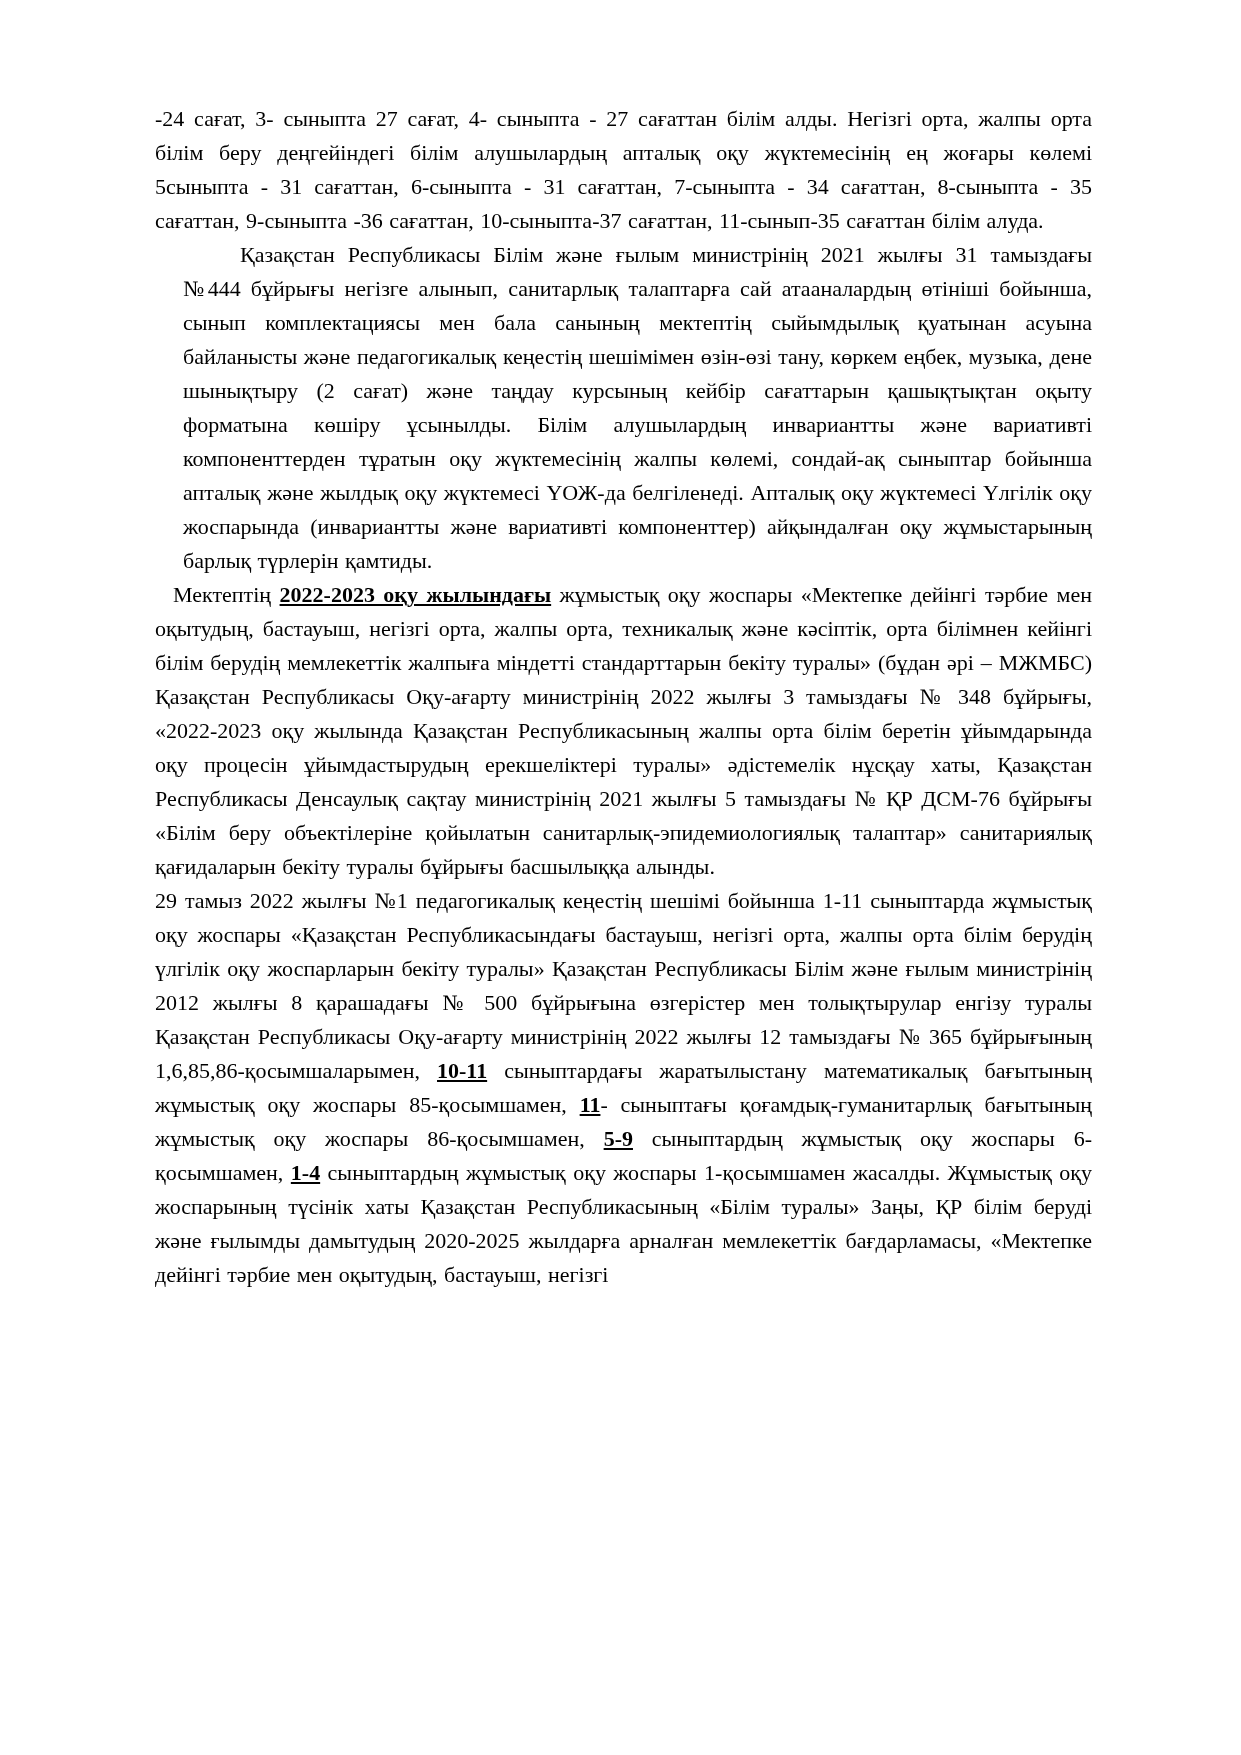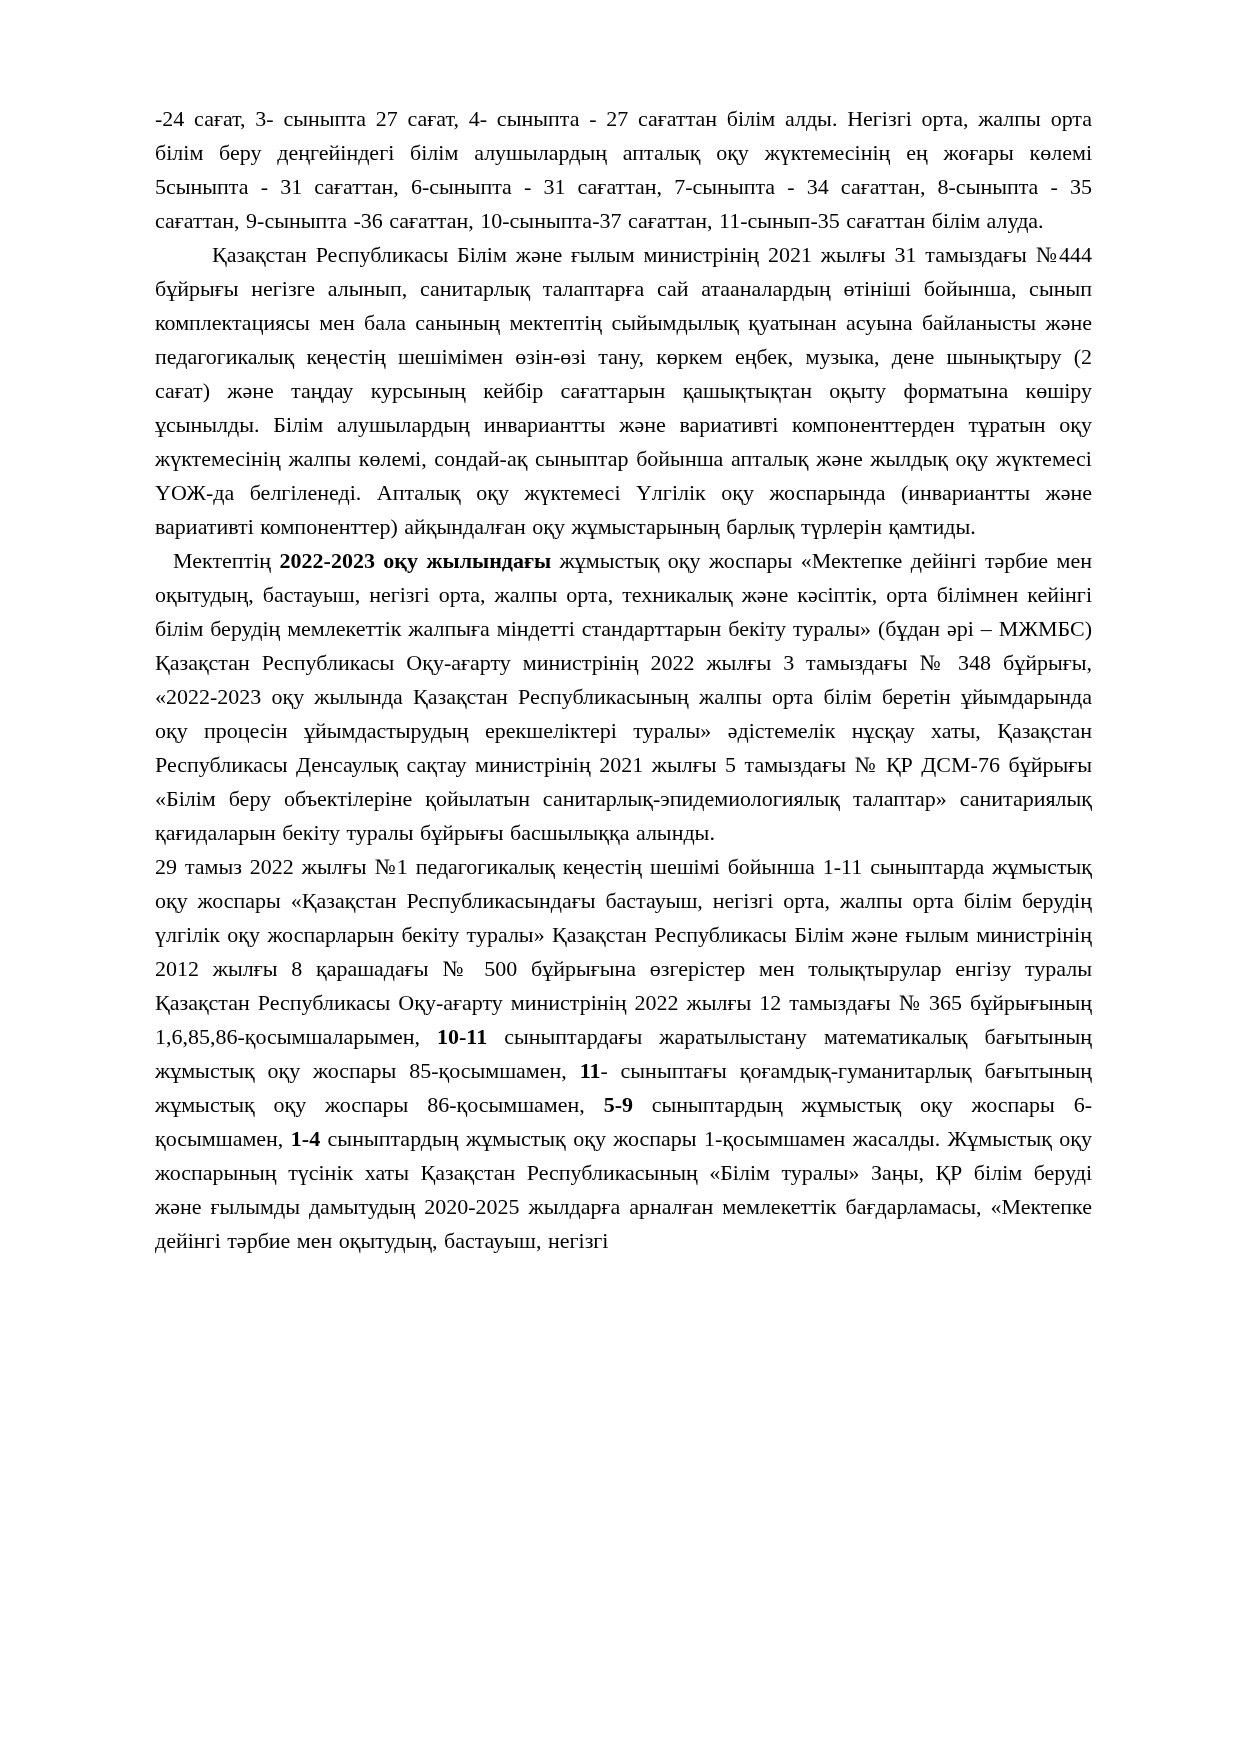--- a/index.html
+++ b/index.html
@@ -22,23 +22,23 @@
     background: #ffffff;
   }
   .para {
     margin: 0;
     padding: 0;
     font-size: 22px;
     line-height: 34px;
     text-align: justify;
     word-spacing: 1px;
   }
-  .indent-lg { text-indent: 57px; }
+  .indent-lg { text-indent: 57px; margin-left: 28px; }
   .indent-sm { text-indent: 18px; }
-  .b { font-weight: bold; }
+  .b { font-weight: bold; text-decoration: underline; }
 </style>
 </head>
 <body>
 
 <main class="page">
 
   <p class="para"><span>-24 сағат, 3- сыныпта 27 сағат, 4- сыныпта - 27 сағаттан білім алды. Негізгі орта, жалпы орта білім беру деңгейіндегі білім алушылардың апталық оқу жүктемесінің ең жоғары көлемі 5сыныпта - 31 сағаттан, 6-сыныпта - 31 сағаттан, 7-сыныпта - 34 сағаттан, 8-сыныпта - 35 сағаттан, 9-сыныпта -36 сағаттан, 10-сыныпта-37 сағаттан, 11-сынып-35 сағаттан  білім алуда.</span></p>
 
   <p class="para indent-lg"><span>Қазақстан Республикасы Білім және ғылым министрінің 2021 жылғы 31 тамыздағы №444 бұйрығы негізге алынып, санитарлық талаптарға сай атааналардың өтініші бойынша, сынып комплектациясы мен бала санының мектептің сыйымдылық  қуатынан асуына байланысты және педагогикалық кеңестің шешімімен өзін-өзі тану, көркем еңбек, музыка, дене шынықтыру (2 сағат) және таңдау курсының кейбір сағаттарын қашықтықтан оқыту форматына көшіру ұсынылды. Білім алушылардың инвариантты және вариативті компоненттерден тұратын оқу жүктемесінің жалпы көлемі, сондай-ақ сыныптар бойынша апталық және жылдық оқу жүктемесі ҮОЖ-да белгіленеді.  Апталық оқу жүктемесі Үлгілік оқу жоспарында (инвариантты және вариативті компоненттер) айқындалған оқу жұмыстарының барлық түрлерін қамтиды.</span></p>
 

